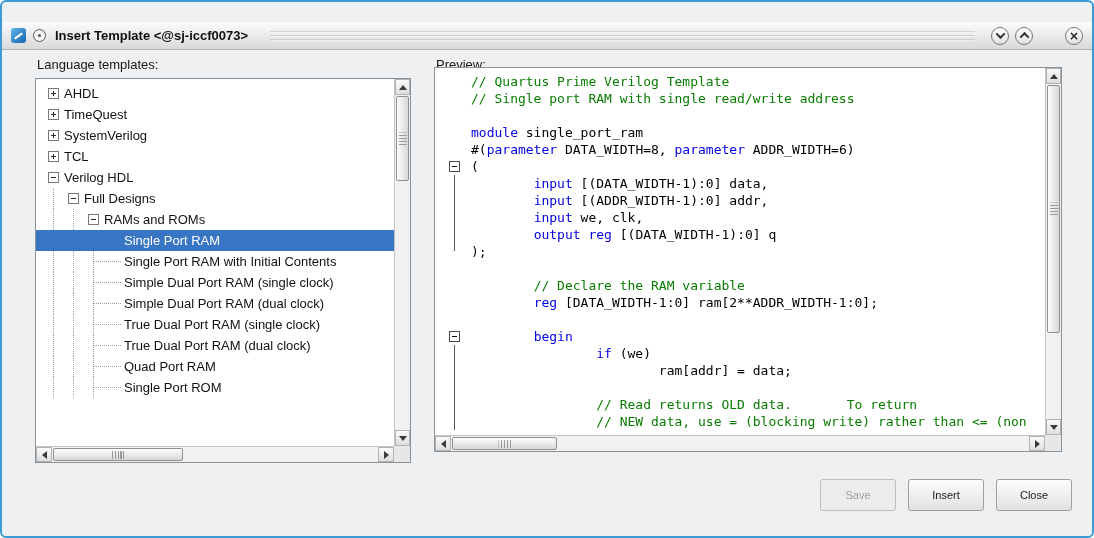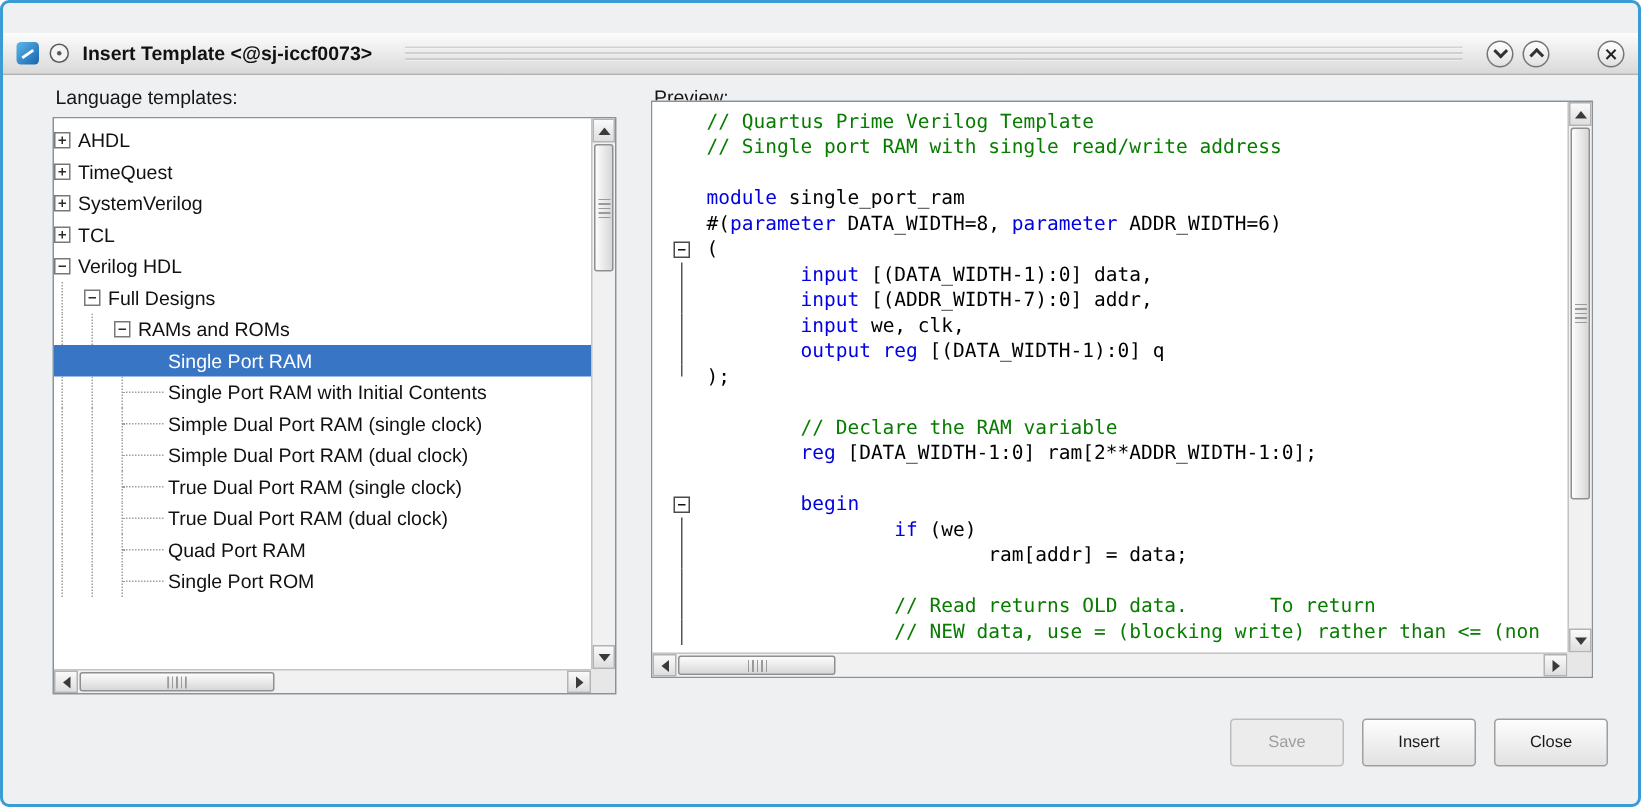--- a/index.html
+++ b/index.html
@@ -58,21 +58,21 @@
   .sb-thumb{position:absolute;border:1px solid #909090;border-radius:2px;box-sizing:border-box;}
   .sb-thumb-v{left:1px;right:1px;background:linear-gradient(90deg,#fdfdfd,#d7d7d7);}
   .sb-thumb-h{top:1px;bottom:1px;background:linear-gradient(#fdfdfd,#d7d7d7);}
   .sb-thumb-h::after{content:"";position:absolute;left:50%;top:50%;width:13px;height:8px;transform:translate(-50%,-50%);
     background:repeating-linear-gradient(90deg,#9a9a9a 0 1px,transparent 1px 3px);}
   .sb-thumb-v::after{content:"";position:absolute;left:50%;top:50%;width:8px;height:13px;transform:translate(-50%,-50%);
     background:repeating-linear-gradient(#9a9a9a 0 1px,transparent 1px 3px);}
 
   
   .tree-view{padding-top:4px;}
-  .tree-row{display:flex;align-items:center;height:21px;padding-left:0;font-size:13px;
+  .tree-row{display:flex;align-items:center;height:21px;padding-left:12px;font-size:13px;
     white-space:nowrap;color:#111;overflow:hidden;cursor:default;}
   .tree-row.selected{background:var(--sel,#3875c5);color:#fff;}
   .guide{flex:none;width:20px;height:100%;position:relative;}
   .guide::before{content:"";position:absolute;left:5px;top:0;bottom:0;border-left:1px dotted #9f9f9f;}
   .selected .guide::before{display:none;}
   .expander{flex:none;width:11px;height:11px;border:1px solid #787878;background:#fff;position:relative;
     margin-right:5px;box-sizing:border-box;}
   .expander::before{content:"";position:absolute;left:2px;right:2px;top:4px;height:1px;background:#2a2a2a;}
   .expander.plus::after{content:"";position:absolute;top:2px;bottom:2px;left:4px;width:1px;background:#2a2a2a;}
   .leaf-spacer{flex:none;width:16px;height:100%;position:relative;}
@@ -236,21 +236,21 @@
 
   <div class="panel preview-panel">
     <div class="viewport code-viewport">
         <div class="code-line"><span class="seg-c">// Quartus Prime Verilog Template</span></div>
         <div class="code-line"><span class="seg-c">// Single port RAM with single read/write address</span></div>
         <div class="code-line"></div>
         <div class="code-line"><span class="seg-k">module</span><span class="seg-p"> single_port_ram</span></div>
         <div class="code-line"><span class="seg-p">#(</span><span class="seg-k">parameter</span><span class="seg-p"> DATA_WIDTH=8, </span><span class="seg-k">parameter</span><span class="seg-p"> ADDR_WIDTH=6)</span></div>
         <div class="code-line"><span class="fold-box"></span><span class="seg-p">(</span></div>
         <div class="code-line"><span class="fold-line"></span><span class="seg-p">        </span><span class="seg-k">input</span><span class="seg-p"> [(DATA_WIDTH-1):0] data,</span></div>
-        <div class="code-line"><span class="fold-line"></span><span class="seg-p">        </span><span class="seg-k">input</span><span class="seg-p"> [(ADDR_WIDTH-7):0] addr,</span></div>
+        <div class="code-line"><span class="fold-line"></span><span class="seg-p">        </span><span class="seg-k">input</span><span class="seg-p"> [(ADDR_WIDTH-1):0] addr,</span></div>
         <div class="code-line"><span class="fold-line"></span><span class="seg-p">        </span><span class="seg-k">input</span><span class="seg-p"> we, clk,</span></div>
         <div class="code-line"><span class="fold-line"></span><span class="seg-p">        </span><span class="seg-k">output</span><span class="seg-p"> </span><span class="seg-k">reg</span><span class="seg-p"> [(DATA_WIDTH-1):0] q</span></div>
         <div class="code-line"><span class="fold-line fold-half"></span><span class="seg-p">);</span></div>
         <div class="code-line"></div>
         <div class="code-line"><span class="seg-p">        </span><span class="seg-c">// Declare the RAM variable</span></div>
         <div class="code-line"><span class="seg-p">        </span><span class="seg-k">reg</span><span class="seg-p"> [DATA_WIDTH-1:0] ram[2**ADDR_WIDTH-1:0];</span></div>
         <div class="code-line"></div>
         <div class="code-line"><span class="fold-box"></span><span class="seg-p">        </span><span class="seg-k">begin</span></div>
         <div class="code-line"><span class="fold-line"></span><span class="seg-p">                </span><span class="seg-k">if</span><span class="seg-p"> (we)</span></div>
         <div class="code-line"><span class="fold-line"></span><span class="seg-p">                        ram[addr] = data;</span></div>

